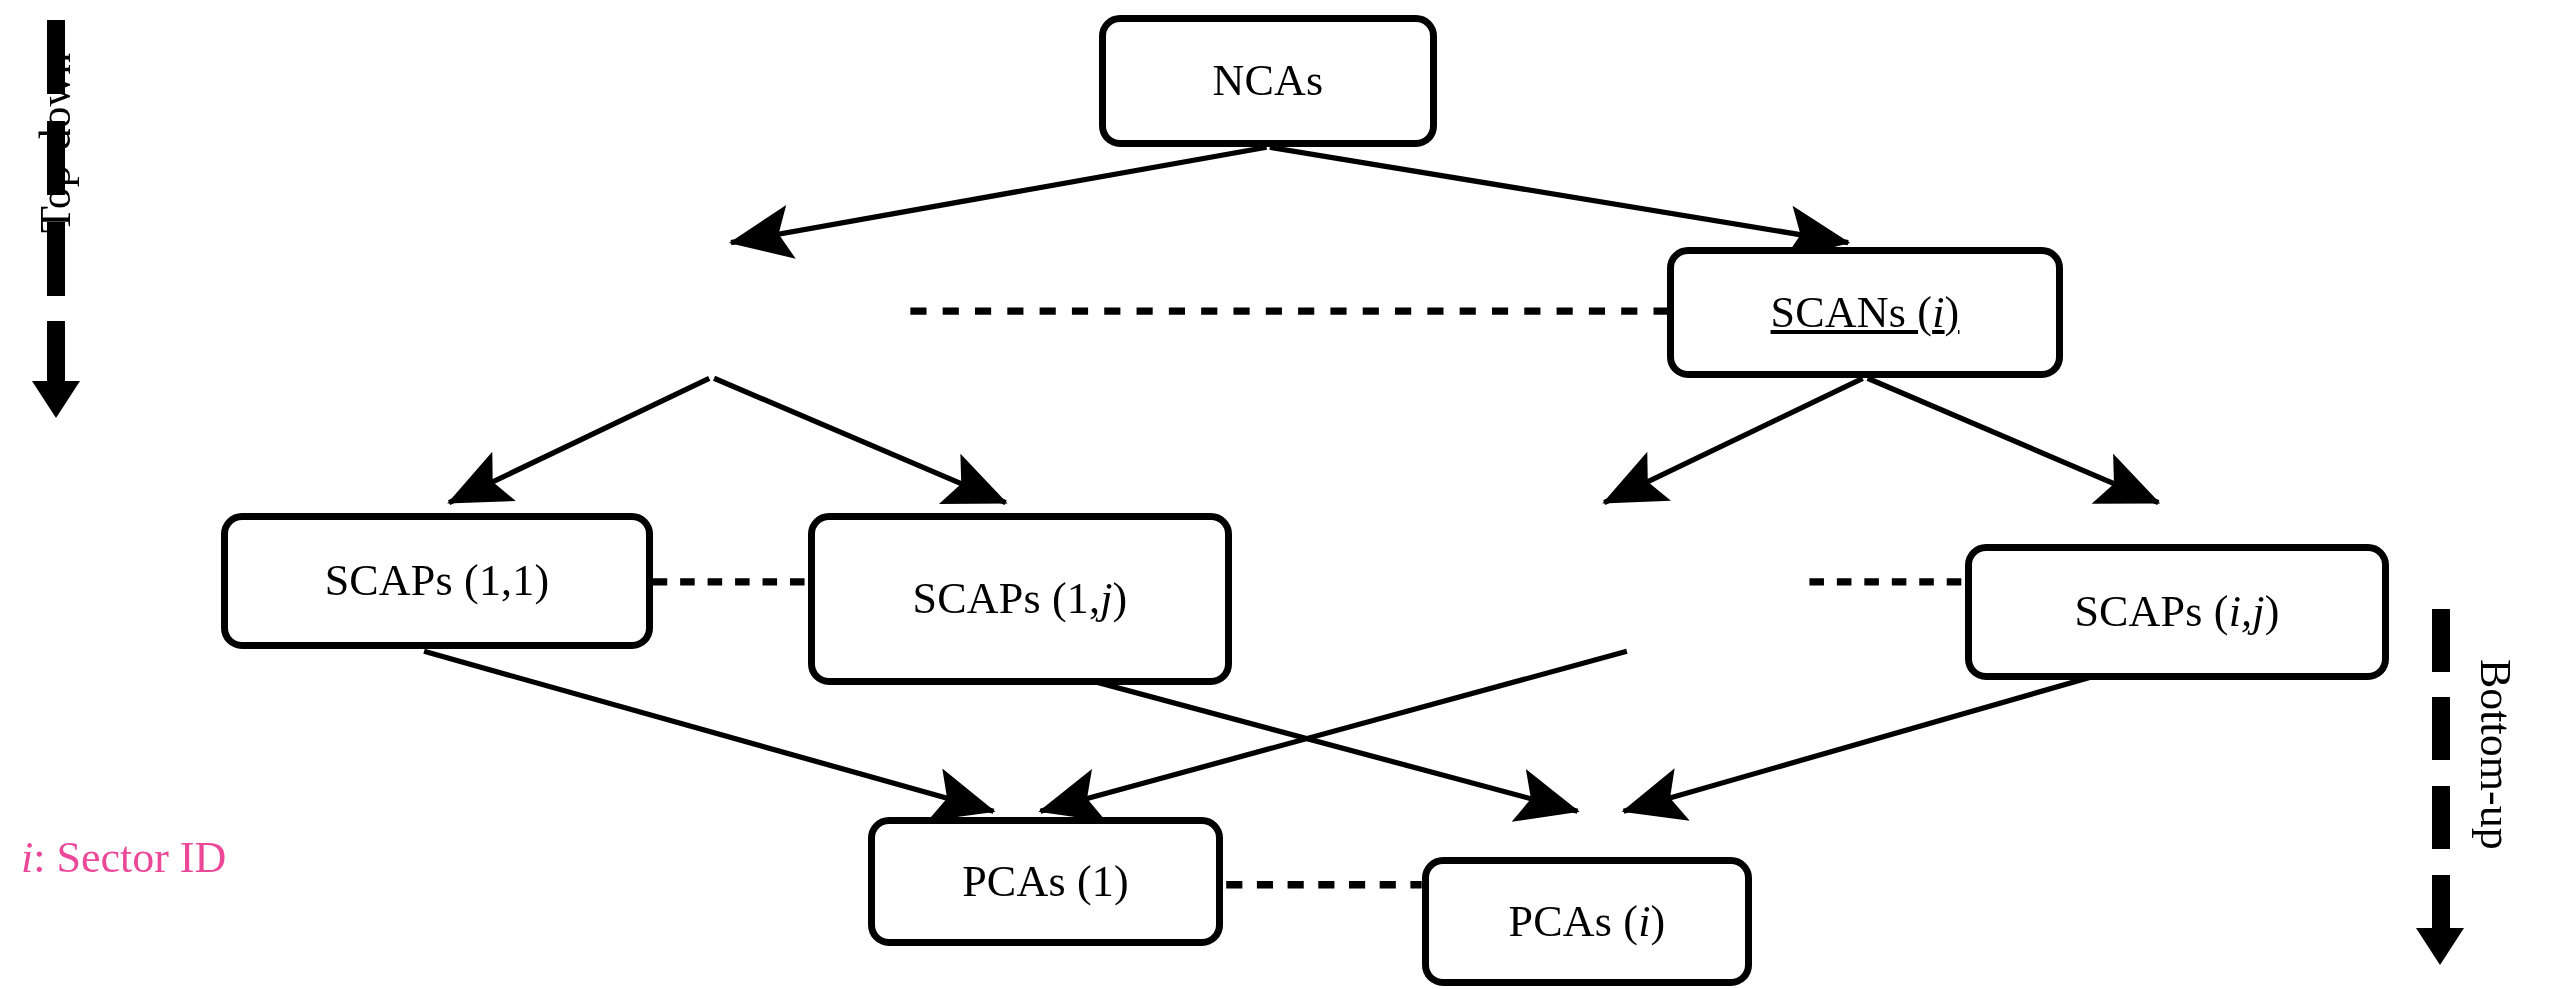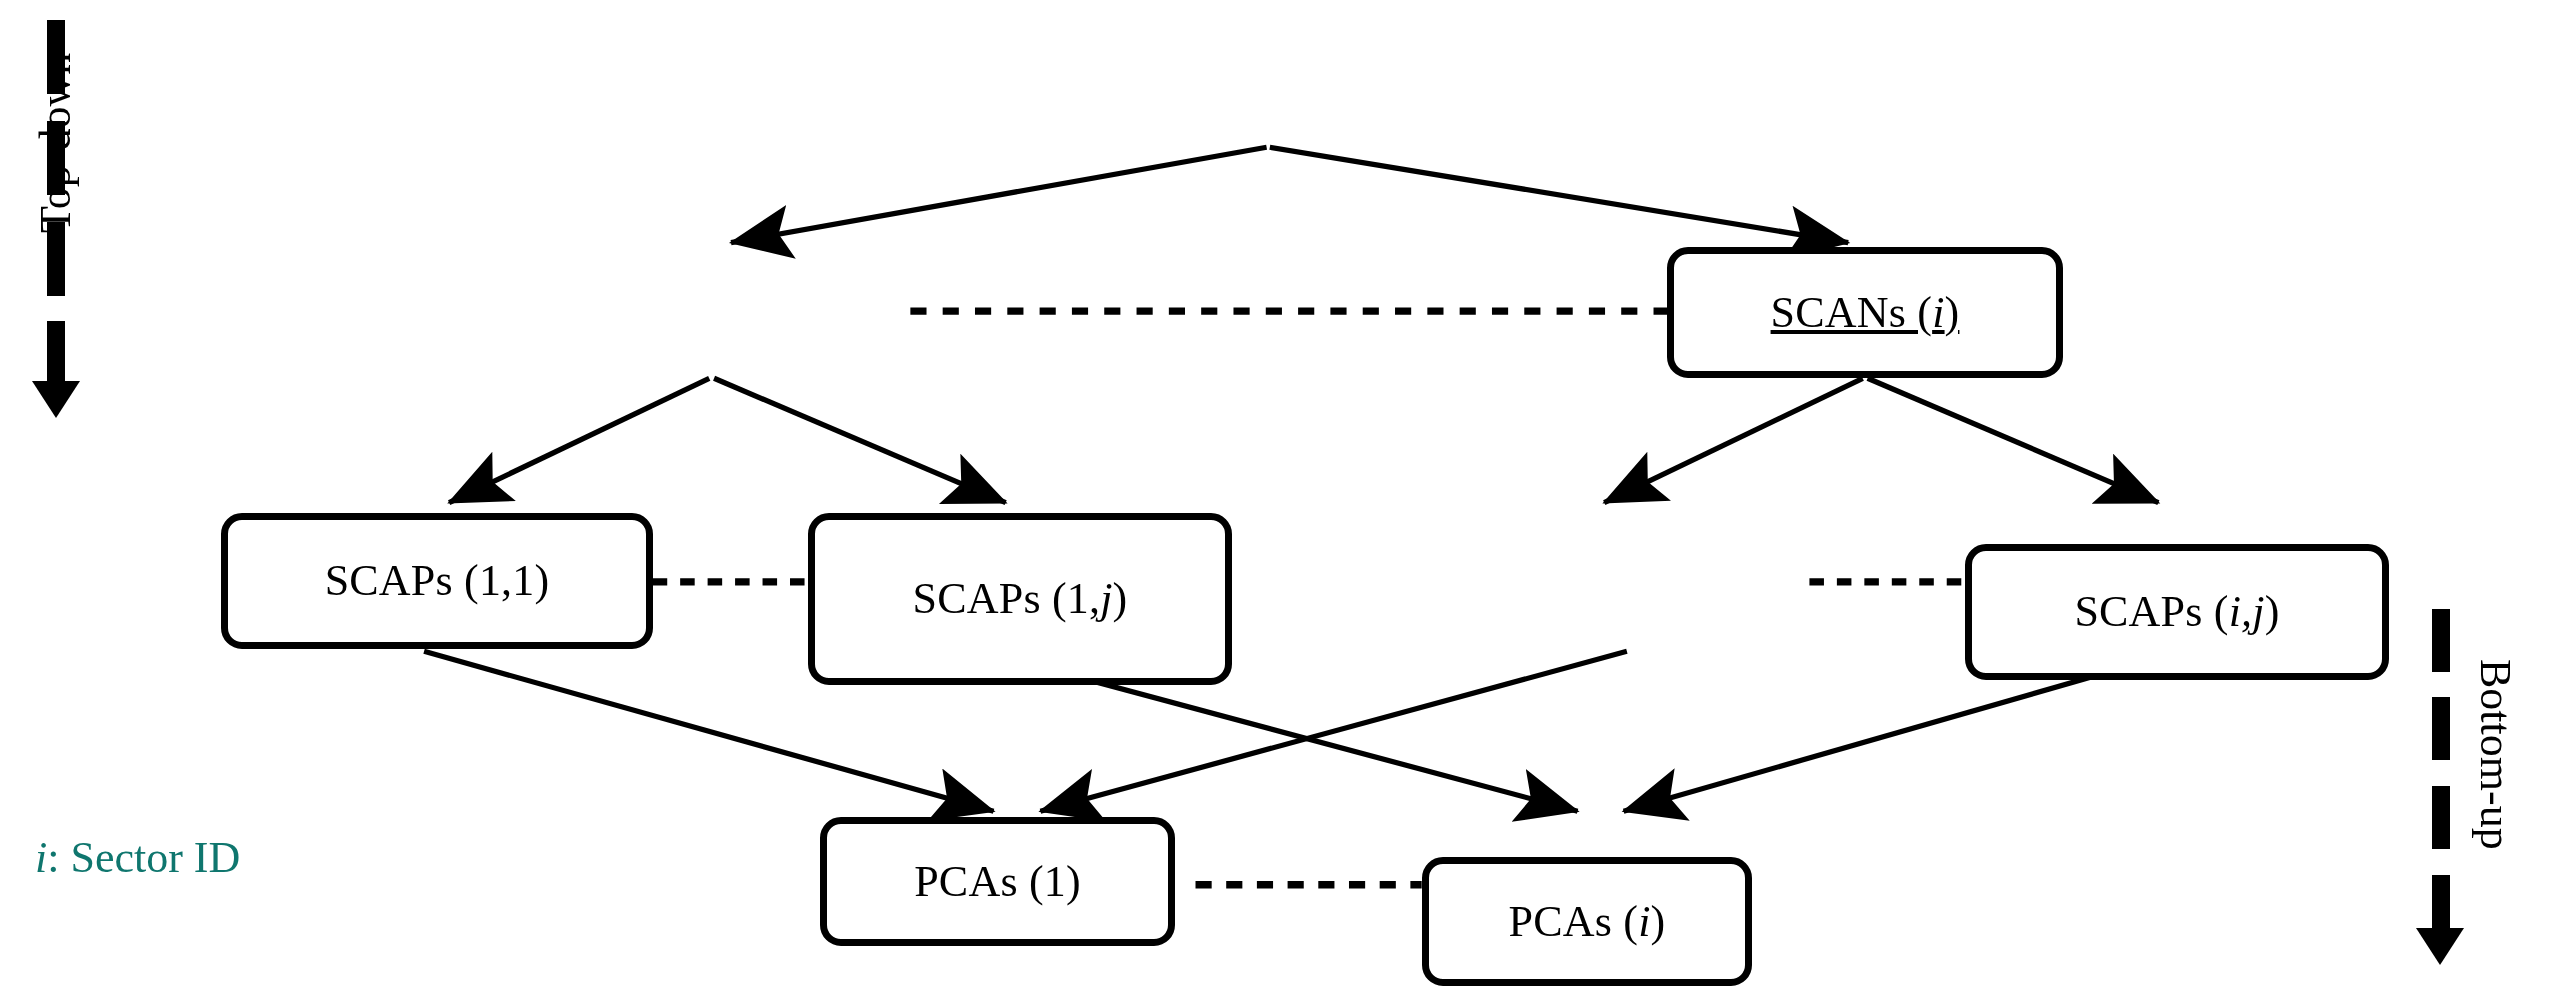--- a/index.html
+++ b/index.html
@@ -77,24 +77,24 @@
     color: #000000;
     white-space: nowrap;
     line-height: 1;
   }
   .flow .flowlabel.ccw { transform: rotate(-90deg); transform-origin: left top; }
   .flow .flowlabel.cw  { transform: rotate(90deg);  transform-origin: left top; }
 
   
   #legend {
     position: absolute;
-    left: 35px;
+    left: 21px;
     top: 830px;
     z-index: 2;
-    color: #0f766e;
+    color: #ec4899;
   }
   #legend .legend-line {
     font-size: 44px;
     line-height: 1.28;
     white-space: nowrap;
   }
   #legend .legend-line .it { font-style: italic; }
 </style>
 </head>
 <body>
@@ -152,20 +152,23 @@
       <line x1="808" y1="720" x2="1000" y2="720" stroke="#000000" stroke-width="9" stroke-dasharray="18 16"></line>
     </g>
     <g>
       <line x1="2240" y1="720" x2="2432" y2="720" stroke="#000000" stroke-width="9" stroke-dasharray="18 16"></line>
     </g>
     <g>
       <line x1="1480" y1="1095" x2="1760" y2="1095" stroke="#000000" stroke-width="9" stroke-dasharray="20 18"></line>
     </g>
   </svg>
 
+  <div class="node" style="left:1099px; top:14.5px; width:338px; height:132px;">
+    <span class="label">NCAs</span>
+  </div>
 
 
   <div class="node" style="left:1667px; top:247px; width:396px; height:131px;text-decoration:underline;">
     <span class="label">
       <span>SCANs (</span><span class="it">i</span><span>)</span>
     </span>
   </div>
 
   <div class="node" style="left:221px; top:513px; width:432px; height:136px;">
     <span class="label">SCAPs (1,1)</span>
@@ -177,21 +180,21 @@
     </span>
   </div>
 
 
   <div class="node" style="left:1965px; top:513px; width:424px; height:136px;margin-top:31px;">
     <span class="label">
       <span>SCAPs (</span><span class="it">i,j</span><span>)</span>
     </span>
   </div>
 
-  <div class="node" style="left:820px; top:817px; width:355px; height:129px;align-items:center;">
+  <div class="node" style="left:868px; top:817px; width:355px; height:129px;align-items:center;">
     <span class="label">PCAs (1)</span>
   </div>
 
   <div class="node" style="left:1422px; top:857px; width:330px; height:129px;">
     <span class="label">
       <span>PCAs (</span><span class="it">i</span><span>)</span>
     </span>
   </div>
 
   <div class="flow" style="left:0px; top:0px; width:162px; height:339px;">

